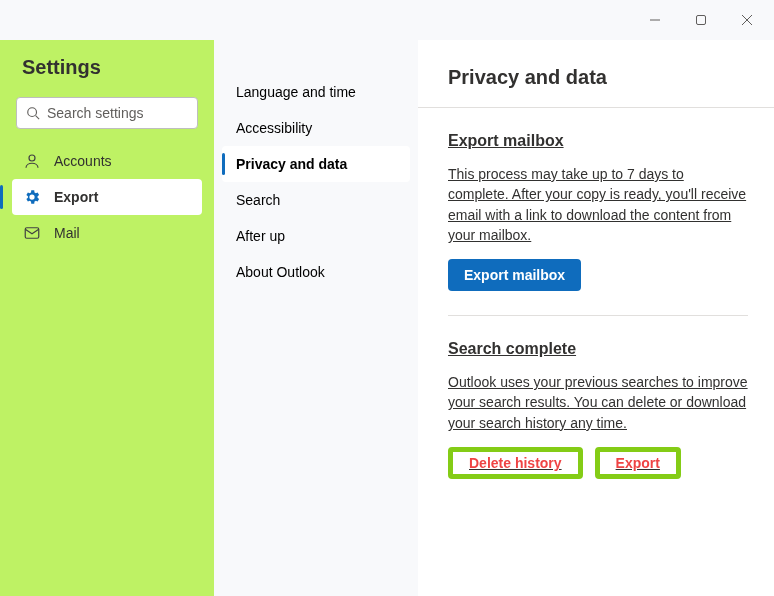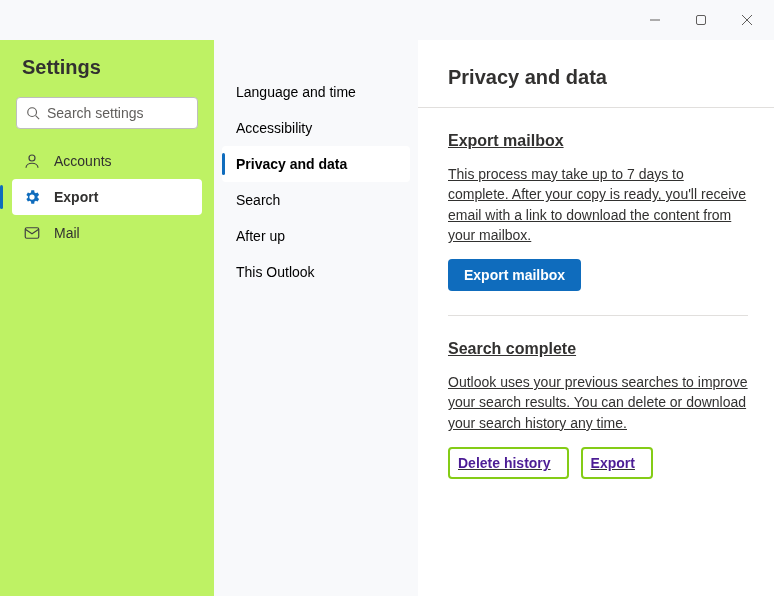--- a/index.html
+++ b/index.html
@@ -180,23 +180,22 @@
     display: inline-flex;
     align-items: center;
   }
   .btn-primary {
     background: #0f6cbd;
     color: #fff;
     border: none;
   }
   .btn-secondary {
     background: #fff;
-    color: #4c1d95;
-    border: 2px solid #84cc16;
-    padding-left: 8px;
+    color: #ef4444;
+    border: 5px solid #84cc16;
   }
 </style>
 </head>
 <body>
 
 <div class="titlebar">
   <div class="win-btn">
     <svg width="12" height="12" viewBox="0 0 12 12">
         <line x1="1" y1="6" x2="11" y2="6" stroke="currentColor" stroke-width="1"></line>
       </svg>
@@ -268,21 +267,21 @@
     <div class="nav2-item active">
         <span>Privacy and data</span>
       </div>
     <div class="nav2-item">
         <span>Search</span>
       </div>
     <div class="nav2-item">
         <span>After up</span>
       </div>
     <div class="nav2-item">
-        <span>This Outlook</span>
+        <span>About Outlook</span>
       </div>
   </div>
 
   <div class="col3">
     <div class="col3-header">
       <h2>Privacy and data</h2>
     </div>
     <div class="col3-body">
 
       <div class="section">

